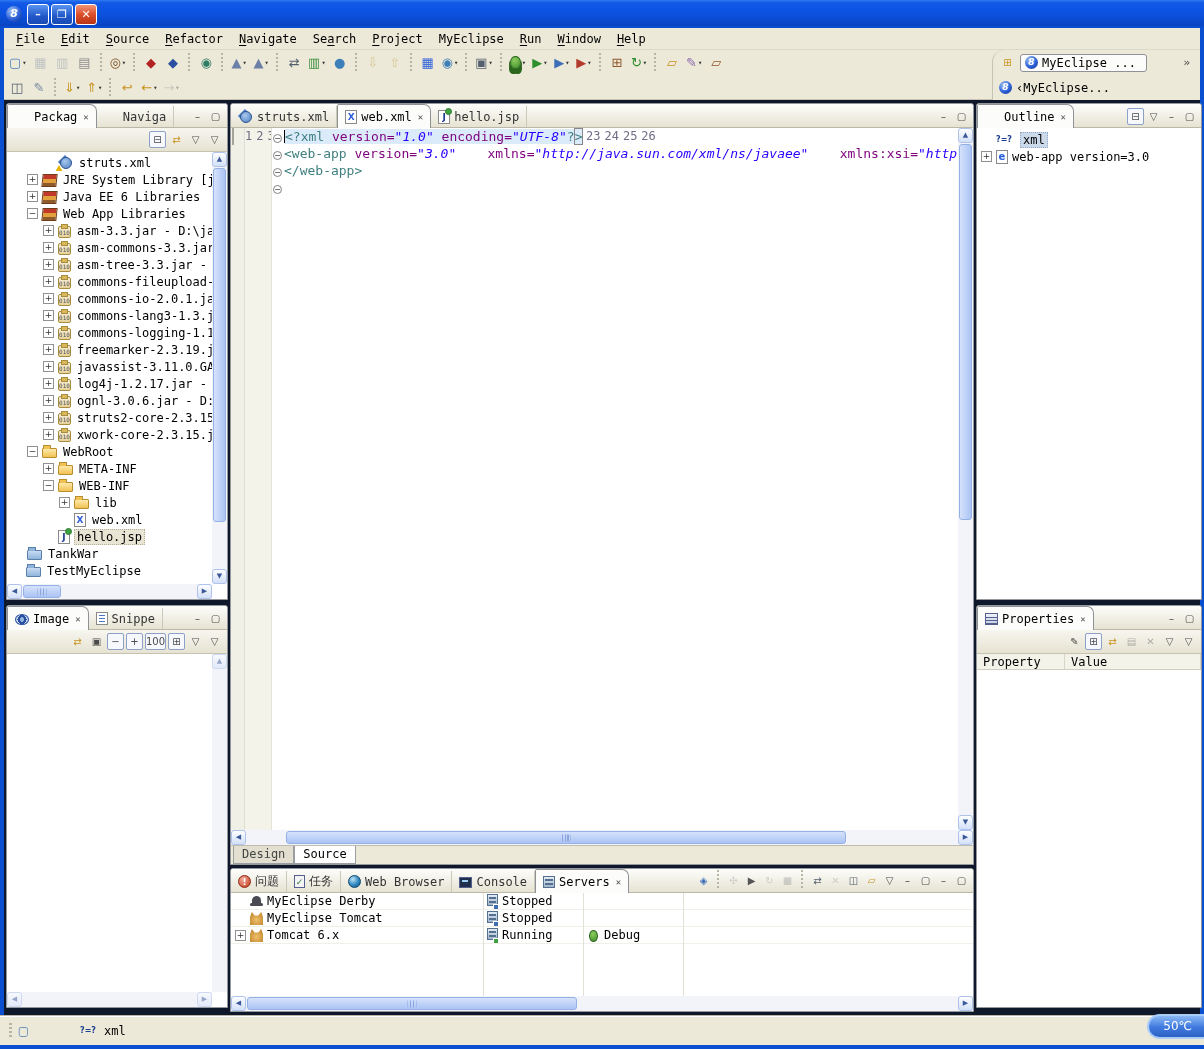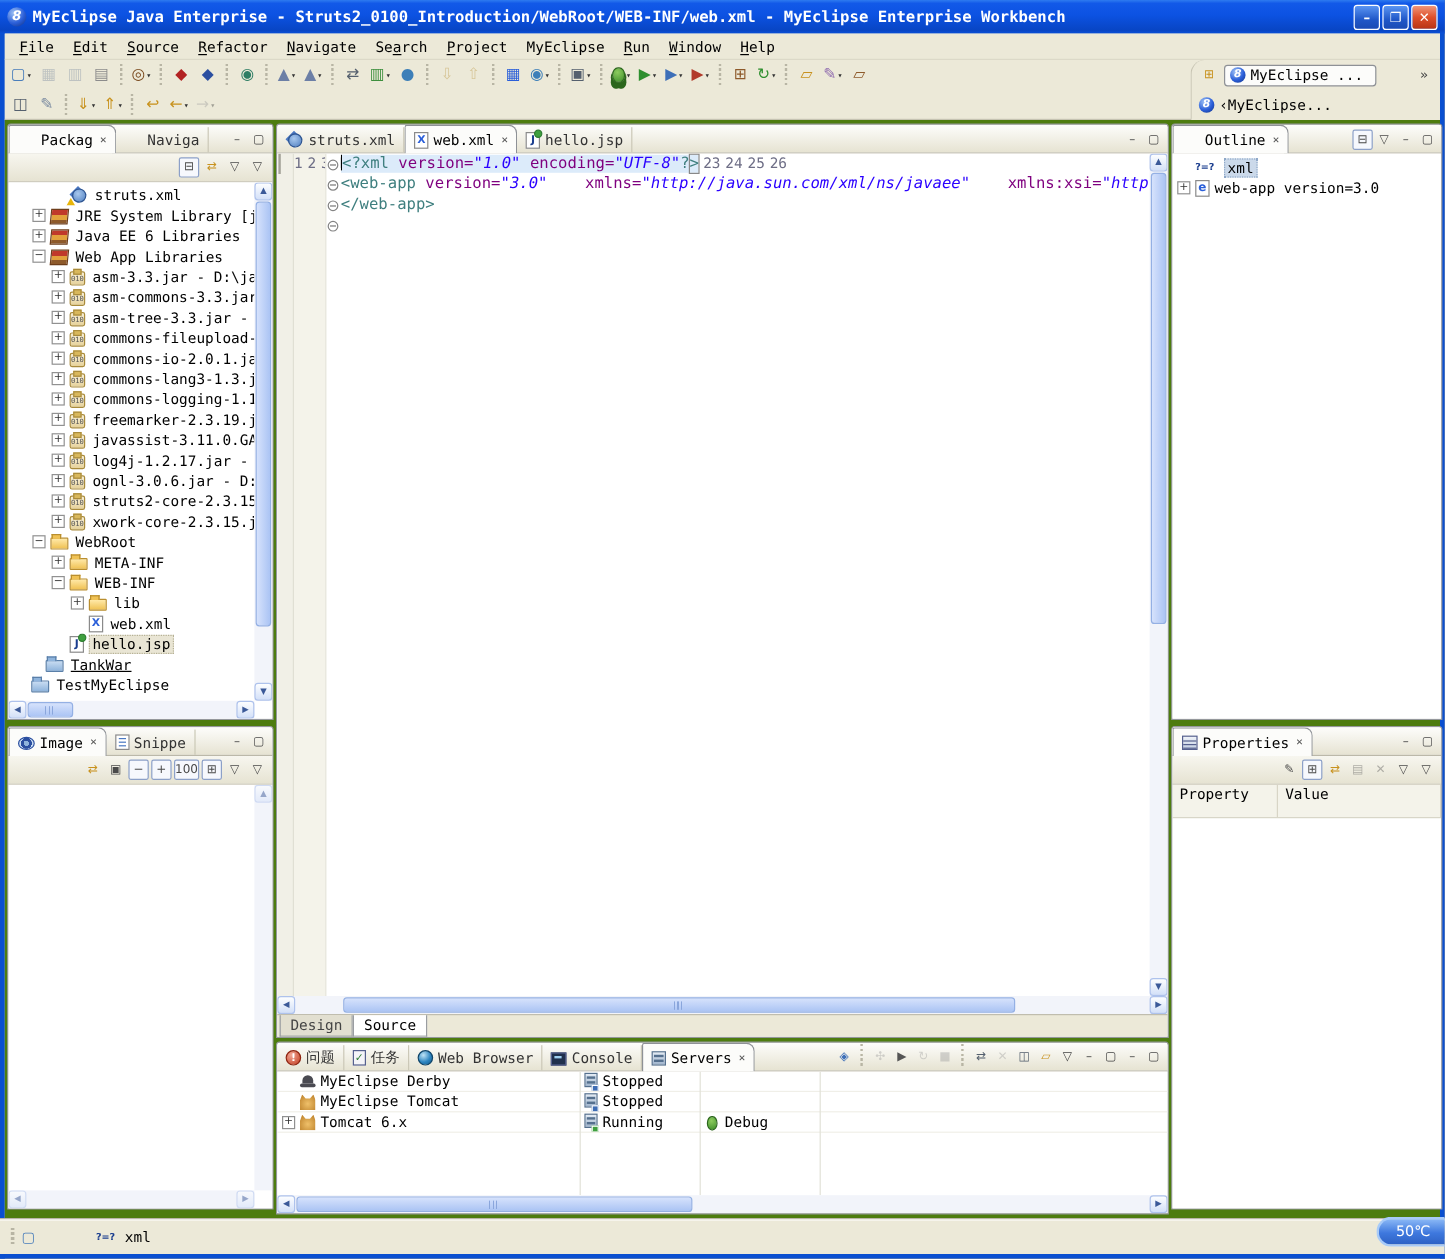--- a/index.html
+++ b/index.html
@@ -48,21 +48,21 @@
     border-left:1px solid #C6C3B2; border-radius:12px 0 0 0; background:#ECE9D8; }
   .persp-row { height:25px; display:flex; align-items:center; gap:4px; padding:0 6px; }
   .persp-btn { display:flex; align-items:center; gap:4px; border:1px solid #8E9196; border-radius:3px;
     background:#FCFCFA; padding:1px 10px 1px 4px; font-size:12px; }
   .mini-logo { width:13px; height:13px; border-radius:50%; flex:none;
     background:radial-gradient(circle at 35% 30%,#9FC2F5,#2B5FD9 55%,#12307E);
     color:#fff; font:italic bold 9px/13px "DejaVu Sans",sans-serif; text-align:center; }
   .chev { margin-left:auto; font-size:11px; color:#444; padding-right:4px; }
 
   
-  .main { position:relative; height:915px; background:#4d7c0f; }
+  .main { position:relative; height:915px; background:#0f172a; }
 
   .panel { position:absolute; border:1px solid #95989C; border-radius:3px 3px 0 0;
     background:#FCFCFA; overflow:hidden; display:flex; flex-direction:column; }
   .vhead { height:24px; flex:none; background:linear-gradient(180deg,#FDFDFB,#E6E3D2);
     border-bottom:1px solid #BBB8A9; display:flex; align-items:flex-end; }
   .vtab { height:21px; display:flex; align-items:center; gap:4px; padding:0 7px; white-space:nowrap;
     font-size:12px; color:#333; border-right:1px solid #CBC8B7; }
   .vtab.active { background:#FCFCFA; border:1px solid #8E9196; border-bottom:none;
     border-radius:2px 7px 0 0; height:24px; margin-bottom:-1px; color:#000; }
   .vtab-close { font-size:9px; color:#555; padding-left:2px; }
@@ -208,21 +208,21 @@
 
   
   .srv-header { height:18px; display:flex; border-bottom:1px solid #D2CFC0; background:#F4F3EA; flex:none; }
   .srv-hcell { border-right:1px solid #D8D5C6; padding:1px 6px; white-space:nowrap; overflow:hidden; }
   .srv-body { flex:1; position:relative; background:#fff; overflow:hidden; }
   .srow { height:17px; display:flex; align-items:center; border-bottom:1px solid #F0EFE8; }
   .scell { display:flex; align-items:center; gap:4px; padding:0 4px; height:100%; overflow:hidden; white-space:nowrap; }
   .vline { position:absolute; top:0; bottom:0; width:1px; background:#E2E1D8; }
 
   
-  .prop-header { height:28px; display:flex; border-bottom:1px solid #D2CFC0; background:#F4F3EA; flex:none; }
+  .prop-header { height:16px; display:flex; border-bottom:1px solid #D2CFC0; background:#F4F3EA; flex:none; }
   .prop-hcell { border-right:1px solid #D8D5C6; padding:1px 6px; }
   .prow { height:18px; border-bottom:1px solid #F0EFE8; }
   .prow.alt { background:#F7F6F0; }
 
   
   .orow { height:17px; display:flex; align-items:center; gap:4px; padding-left:4px; white-space:nowrap; }
   .orow.sel .lbl { background:#CBD9EA; border:1px dotted #8FA8C8; padding:0 2px; }
 
   
   .statusbar { height:30px; margin:0 -4px -0px; background:#ECE9D8; border-top:1px solid #B9B6A7;
@@ -235,21 +235,20 @@
     background:linear-gradient(180deg,#8AB8F6,#3E78DE 55%,#2E62C4); border:2px solid #A8CBF8; border-right:none;
     border-radius:14px 0 0 14px; color:#fff; font-size:12px; font-family:"DejaVu Sans",sans-serif; }
 </style>
 </head>
 <body>
 
 <div class="window">
 
   <div class="titlebar">
     <span class="applogo">8</span>
-    <span class="title-text">MyEclipse Java Enterprise - Struts2_0100_Introduction/WebRoot/WEB-INF/web.xml - MyEclipse Enterprise Workbench</span>
     <span class="winbtns">
       <span class="wbtn">–</span>
       <span class="wbtn">❐</span>
       <span class="wbtn close">✕</span>
     </span>
   </div>
 
   <div class="menubar" id="menubar">
       <span class="menu-item"><u>F</u>ile</span>
       <span class="menu-item"><u>E</u>dit</span>
@@ -553,21 +552,21 @@
             <span class="trow" style="padding-left: 52px;">
               <span class="texp blank"></span>
               <span class="ic ic-xmlfile"></span>
               <span class="lbl">web.xml</span>
             </span>
             <span class="trow sel" style="padding-left: 36px;">
               <span class="texp blank"></span>
               <span class="ic ic-jspfile"></span>
               <span class="lbl">hello.jsp</span>
             </span>
-            <span class="trow" style="padding-left: 16px; text-decoration: underline;">
+            <span class="trow" style="padding-left: 5px;">
               <span class="texp blank"></span>
               <span class="ic ic-project"></span>
               <span class="lbl">TankWar</span>
             </span>
             <span class="trow" style="padding-left: 4px;">
               <span class="texp blank"></span>
               <span class="ic ic-project"></span>
               <span class="lbl">TestMyEclipse</span>
             </span>
           </div>

